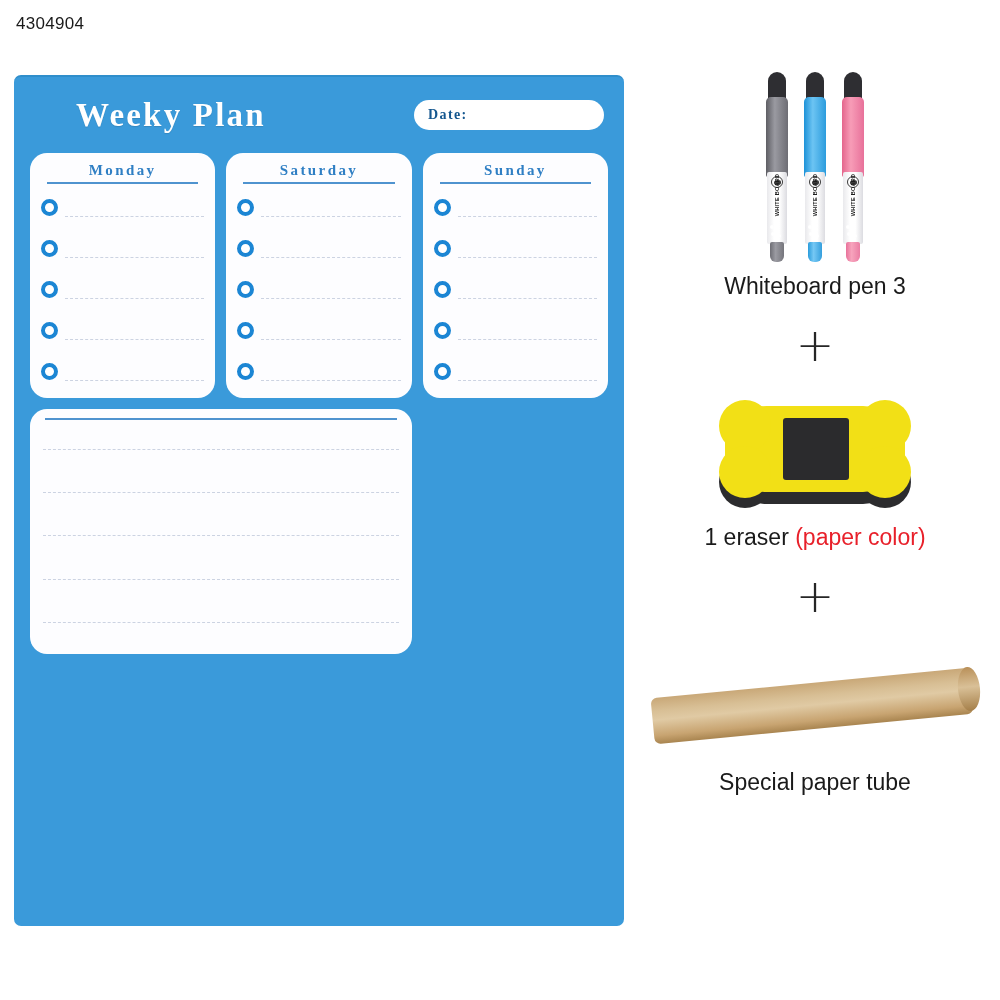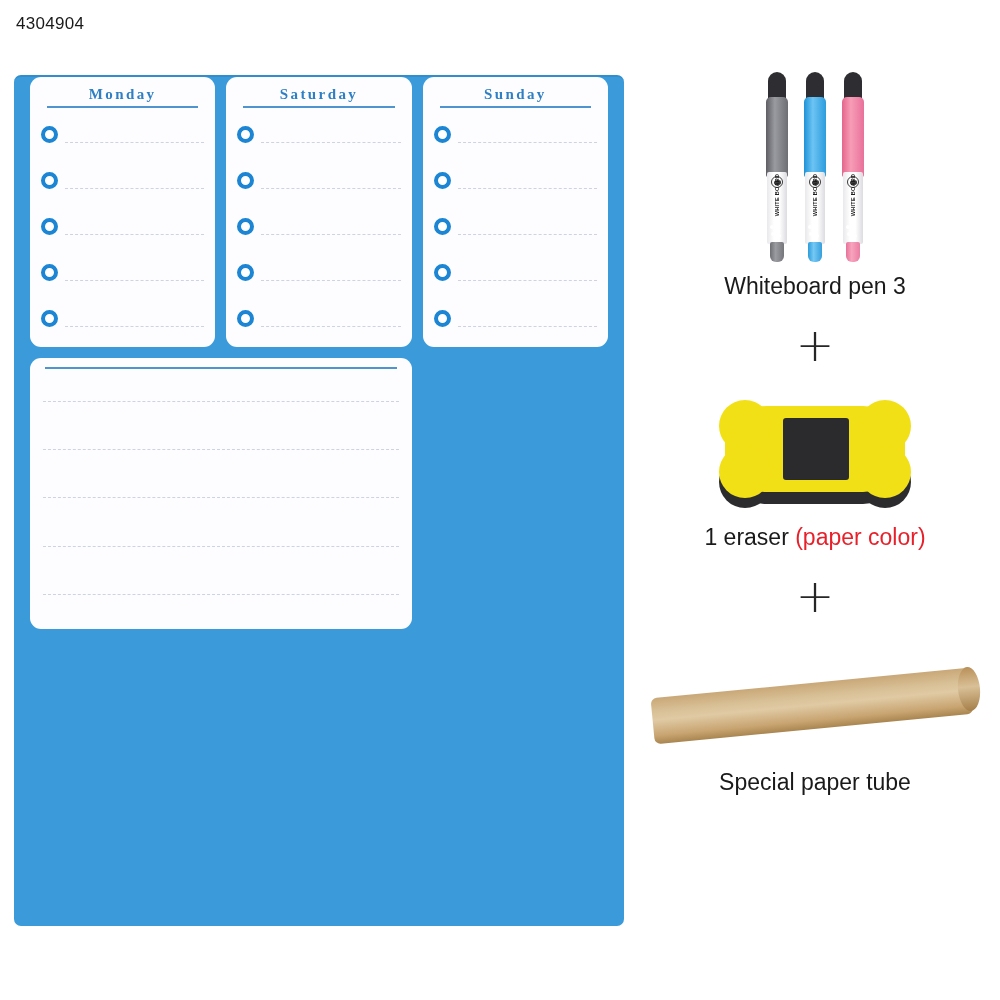--- a/index.html
+++ b/index.html
@@ -76,21 +76,21 @@
   #grid {
     flex: 1;
     display: grid;
     grid-template-columns: repeat(3, 1fr);
     grid-template-rows: repeat(3, 1fr);
     gap: 11px;
   }
 
   .cell {
     background: #fdfdff;
-    border-radius: 11px;
+    border-radius: 17px;
     padding: 9px 11px 6px 11px;
     display: flex;
     flex-direction: column;
     overflow: hidden;
   }
   .cell.wide { grid-column: span 2; }
 
   .cell-title {
     color: #2f7fc4;
     font-family: "Liberation Serif", serif;
@@ -331,20 +331,26 @@
     transform: rotate(-5.5deg);
   }
 </style>
 </head>
 <body>
 
 <div id="product-id">4304904</div>
 
 <div id="planner">
 
+  <div id="planner-header">
+    <div id="planner-title">Weeky Plan</div>
+    <div id="date-field">
+      <span id="date-label">Date:</span>
+    </div>
+  </div>
 
   <div id="grid">
 
     <div class="cell">
       <div class="cell-title">Monday</div>
       <div class="title-rule"></div>
       <div class="rows">
         <div class="task-row">
             <div class="check-ring"></div>
             <div class="row-line"></div>

